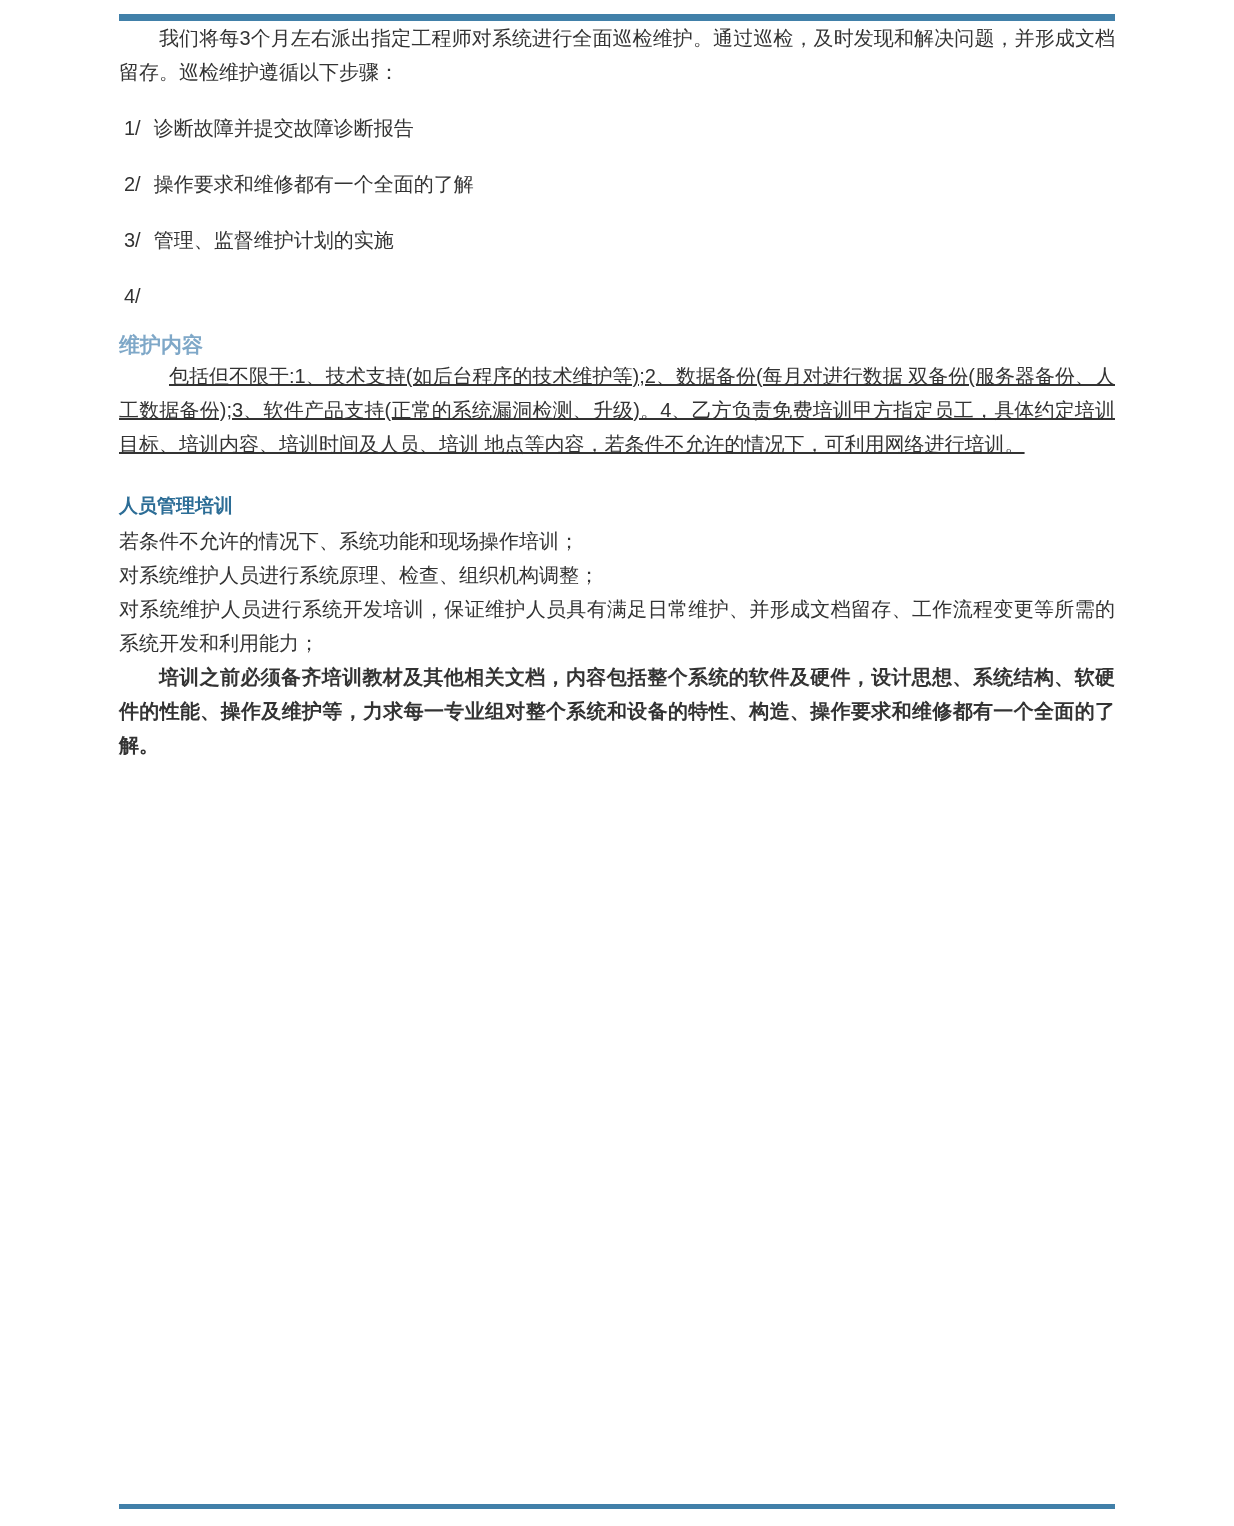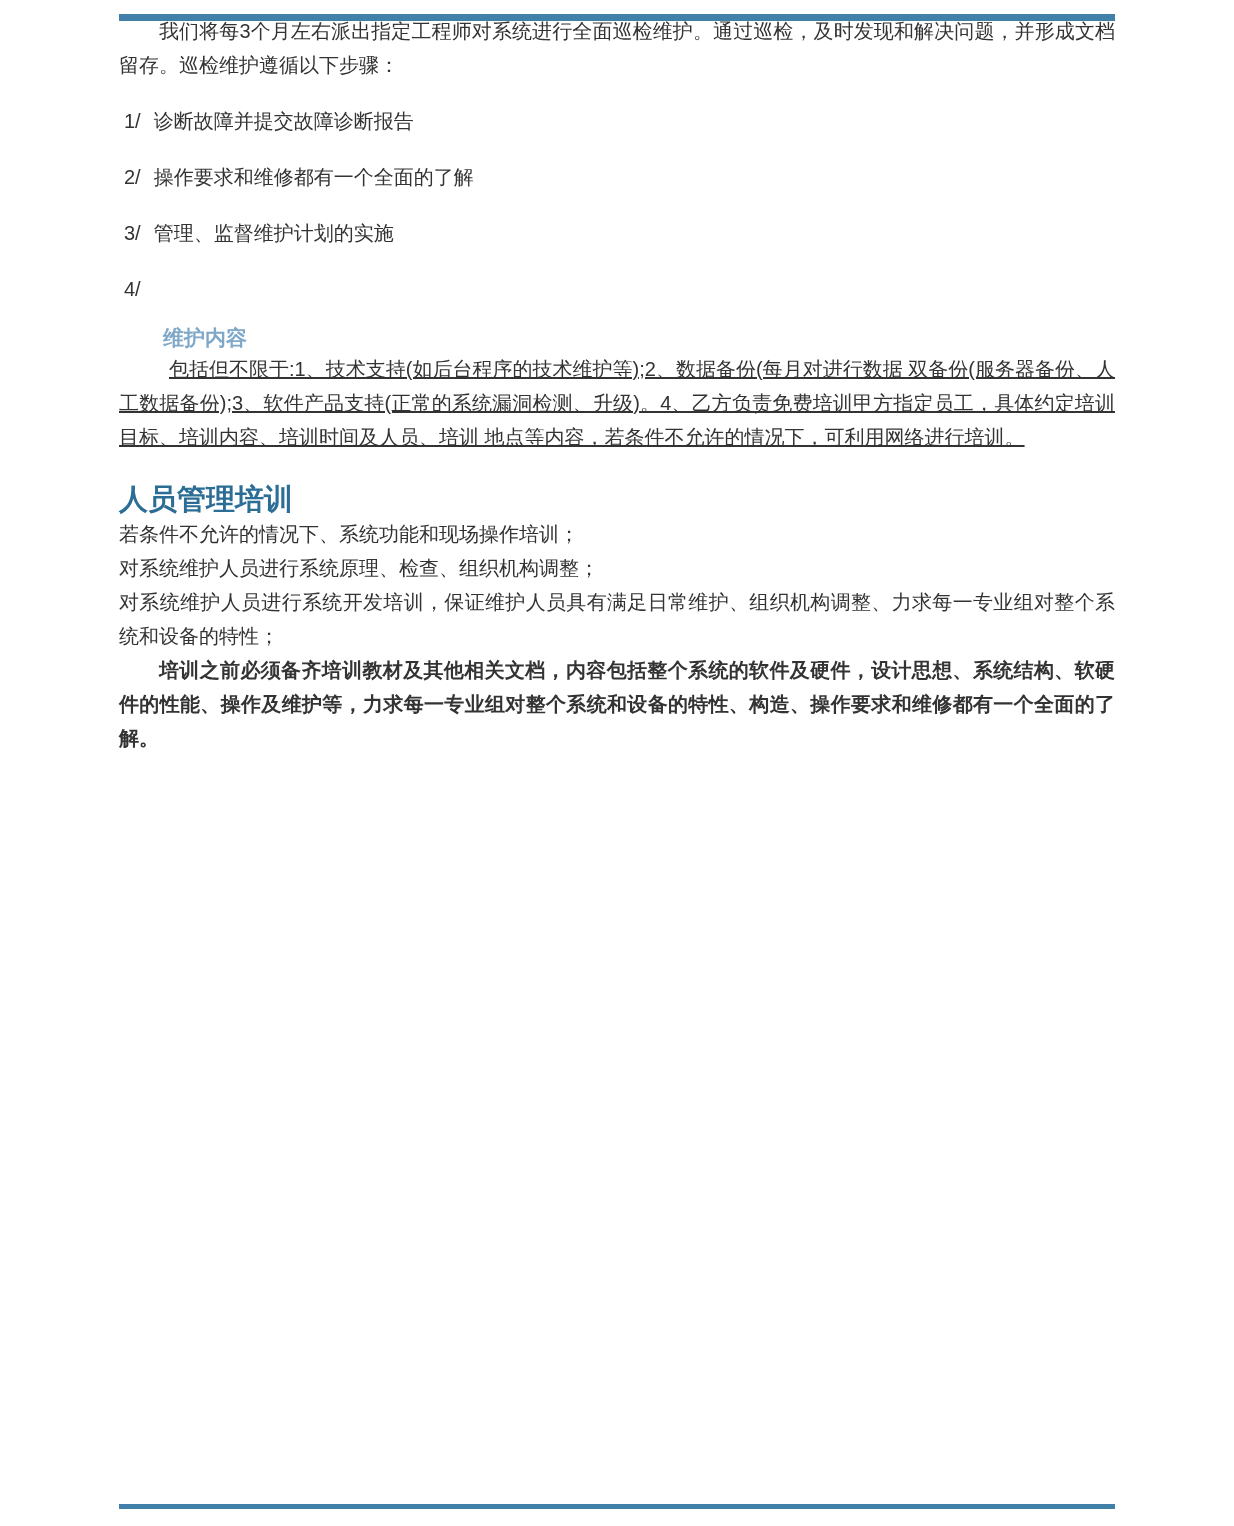--- a/index.html
+++ b/index.html
@@ -18,21 +18,21 @@
     left: 119px;
     width: 996px;
     background: var(--accent-color, #4180A9);
   }
   .accent-bar.top { top: 14px; height: 7px; }
   .accent-bar.bottom { top: 1504px; height: 5px; }
 
   .content {
     position: absolute;
     left: 119px;
-    top: 14px;
+    top: 21px;
     width: 996px;
     color: #333333;
     font-size: 20px;
     line-height: 34px;
     text-align: justify;
   }
   p.body-para { margin: 0; }
   .indent-2 { text-indent: 2em; }
   .indent-25 { text-indent: 2.5em; }
 
@@ -50,27 +50,26 @@
     margin-right: 13px;
   }
 
   h2.section-heading {
     margin-top: 18px;
     font-size: 21px;
     line-height: 28px;
     font-weight: bold;
     color: var(--h2-color, #7FA8C8);
     text-align: left;
-    margin-left: 44px;
   }
   .maintenance-body { margin-top: 17px; text-decoration: underline; }
 
   h1.section-heading {
     margin-top: 27px;
-    font-size: 29px;
+    font-size: 19px;
     line-height: 36px;
     font-weight: bold;
     color: var(--h1-color, #2C6D96);
     text-align: left;
   }
   .training-para-0 { margin-top: 9px; }
   .training-para-1 { margin-top: 22px; }
   .training-para-2 { margin-top: 22px; }
   .training-para-3 { margin-top: 22px; }
   .training-para-4 { margin-top: 20px; font-weight: bold; }
@@ -107,20 +106,20 @@
 
   <p class="body-para maintenance-body indent-25">包括但不限于:1、技术支持(如后台程序的技术维护等);2、数据备份(每月对进行数据 双备份(服务器备份、人工数据备份);3、软件产品支持(正常的系统漏洞检测、升级)。4、乙方负责免费培训甲方指定员工，具体约定培训目标、培训内容、培训时间及人员、培训 地点等内容，若条件不允许的情况下，可利用网络进行培训。</p>
 
   <h1 class="section-heading">人员管理培训</h1>
 
 
   <p class="body-para training-para-1">若条件不允许的情况下、系统功能和现场操作培训；</p>
 
   <p class="body-para training-para-2">对系统维护人员进行系统原理、检查、组织机构调整；</p>
 
-  <p class="body-para training-para-3">对系统维护人员进行系统开发培训，保证维护人员具有满足日常维护、组织机构调整、力求每一专业组对整个系统和设备的特性；</p>
+  <p class="body-para training-para-3">对系统维护人员进行系统开发培训，保证维护人员具有满足日常维护、并形成文档留存、工作流程变更等所需的系统开发和利用能力；</p>
 
   <p class="body-para training-para-4 indent-2">培训之前必须备齐培训教材及其他相关文档，内容包括整个系统的软件及硬件，设计思想、系统结构、软硬件的性能、操作及维护等，力求每一专业组对整个系统和设备的特性、构造、操作要求和维修都有一个全面的了解。</p>
 
 
 </div>
 
 <div class="accent-bar bottom"></div>
 
 </body></html>

